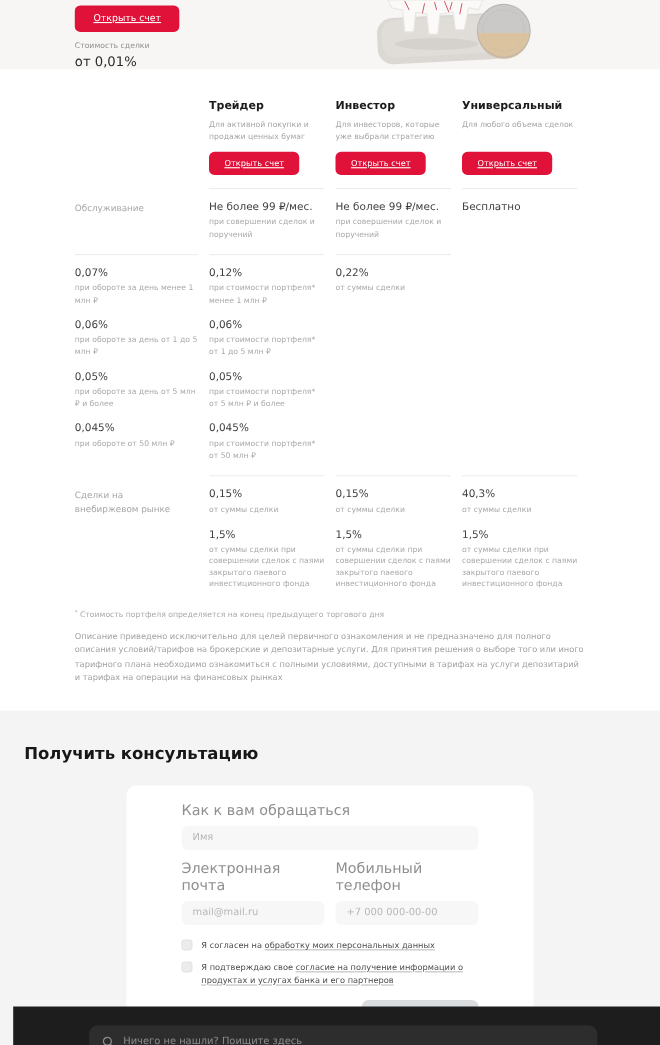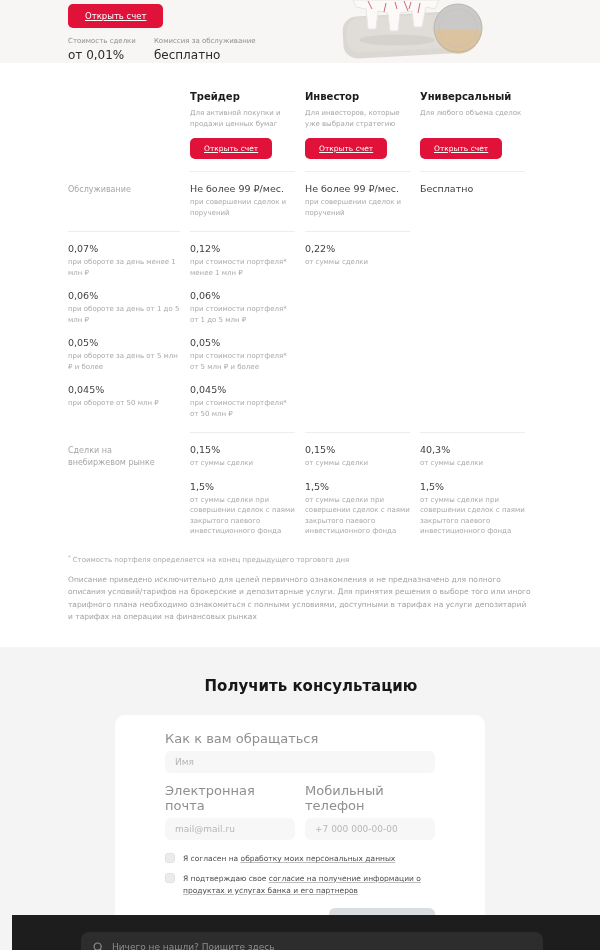--- a/index.html
+++ b/index.html
@@ -27,21 +27,21 @@
   .row-label { font-size:8px; color:#a6a6a6; line-height:1.55; padding:13px 10px 0 0; }
   .tier { margin-bottom:12px; }
   .tier-value { font-size:9.5px; font-weight:500; color:#3f3f3f; }
   .tier-note { font-size:7px; color:#a9a9a9; line-height:1.5; margin-top:3px; }
   .footnote { margin-top:4px; font-size:7px; color:#a9a9a9; }
   .footnote sup { font-size:5px; }
   .disclaimer { margin-top:10px; font-size:7.5px; color:#a2a2a2; line-height:1.65; max-width:470px; }
 
   
   .consult { background:var(--section_background,#f4f4f4); padding:30px 0 24px; }
-  .consult-title { text-align:center; font-size:15px; font-weight:700; color:#171717;padding-left:22px; }
+  .consult-title { text-align:left; font-size:15px; font-weight:700; color:#171717;padding-left:22px; }
   .card { width:370px; margin:20px auto 0; background:#fff; border-radius:10px; padding:16px 50px; }
   .field-label { font-size:13px; color:#8f8f8f; margin-bottom:4px; }
   .text-input { width:100%; height:22px; background:#f7f7f7; border:none; border-radius:6px; padding:0 10px; font-size:9px; color:#555; font-family:inherit; outline:none; }
   .text-input::placeholder { color:#b7b7b7; }
   .two-col { display:grid; grid-template-columns:1fr 1fr; gap:10px; margin-top:10px; }
   .check-row { display:flex; gap:8px; align-items:flex-start; font-size:7.5px; color:#4c4c4c; line-height:1.55; cursor:pointer; }
   .check-row.first { margin-top:13px; }
   .check-row.second { margin-top:8px; }
   .checkbox { width:10px; height:10px; border-radius:3px; background:#ececec; border:1px solid #e2e2e2; flex:none; margin-top:0; }
   .inline-link { color:#4c4c4c; text-decoration:underline; text-decoration-color:#bdbdbd; cursor:pointer; }
@@ -60,24 +60,20 @@
 <body>
 
 <div class="page">
 
   <section class="hero">
     <button class="btn btn-hero">Открыть счет</button>
     <div class="hero-stats">
       <div>
         <div class="stat-label">Стоимость сделки</div>
         <div class="stat-value">от 0,01%</div>
-      </div>
-      <div>
-        <div class="stat-label">Комиссия за обслуживание</div>
-        <div class="stat-value">бесплатно</div>
       </div>
     </div>
     <div class="illustration">
       <svg width="150" height="60" viewBox="0 0 150 60">
         <rect x="6" y="14" width="120" height="42" rx="14" fill="#dbd8d4" transform="rotate(-3 66 35)"></rect>
         <rect x="10" y="16" width="112" height="34" rx="12" fill="#e0ddd9" transform="rotate(-3 66 33)"></rect>
         <ellipse cx="60" cy="40" rx="38" ry="5.5" fill="#ccc9c5" opacity="0.55"></ellipse>
         <path d="M16 0 L102 0 L98 9 L89 7 L85 27 L77 27 L75 11 L63 13 L61 31 L53 31 L51 13 L41 11 L39 29 L31 29 L29 9 L19 7 Z" fill="#fbfaf8" stroke="#e8e6e2" stroke-width="1"></path>
         <path d="M31 1 L35 9 M49 3 L47 12 M67 1 L71 11 M83 3 L81 13 M58 2 L60 9 M74 2 L72 9" stroke="#c2394b" stroke-width="0.9" fill="none" opacity="0.85"></path>
         <circle cx="121" cy="28" r="24" fill="#cbc9c7"></circle>

